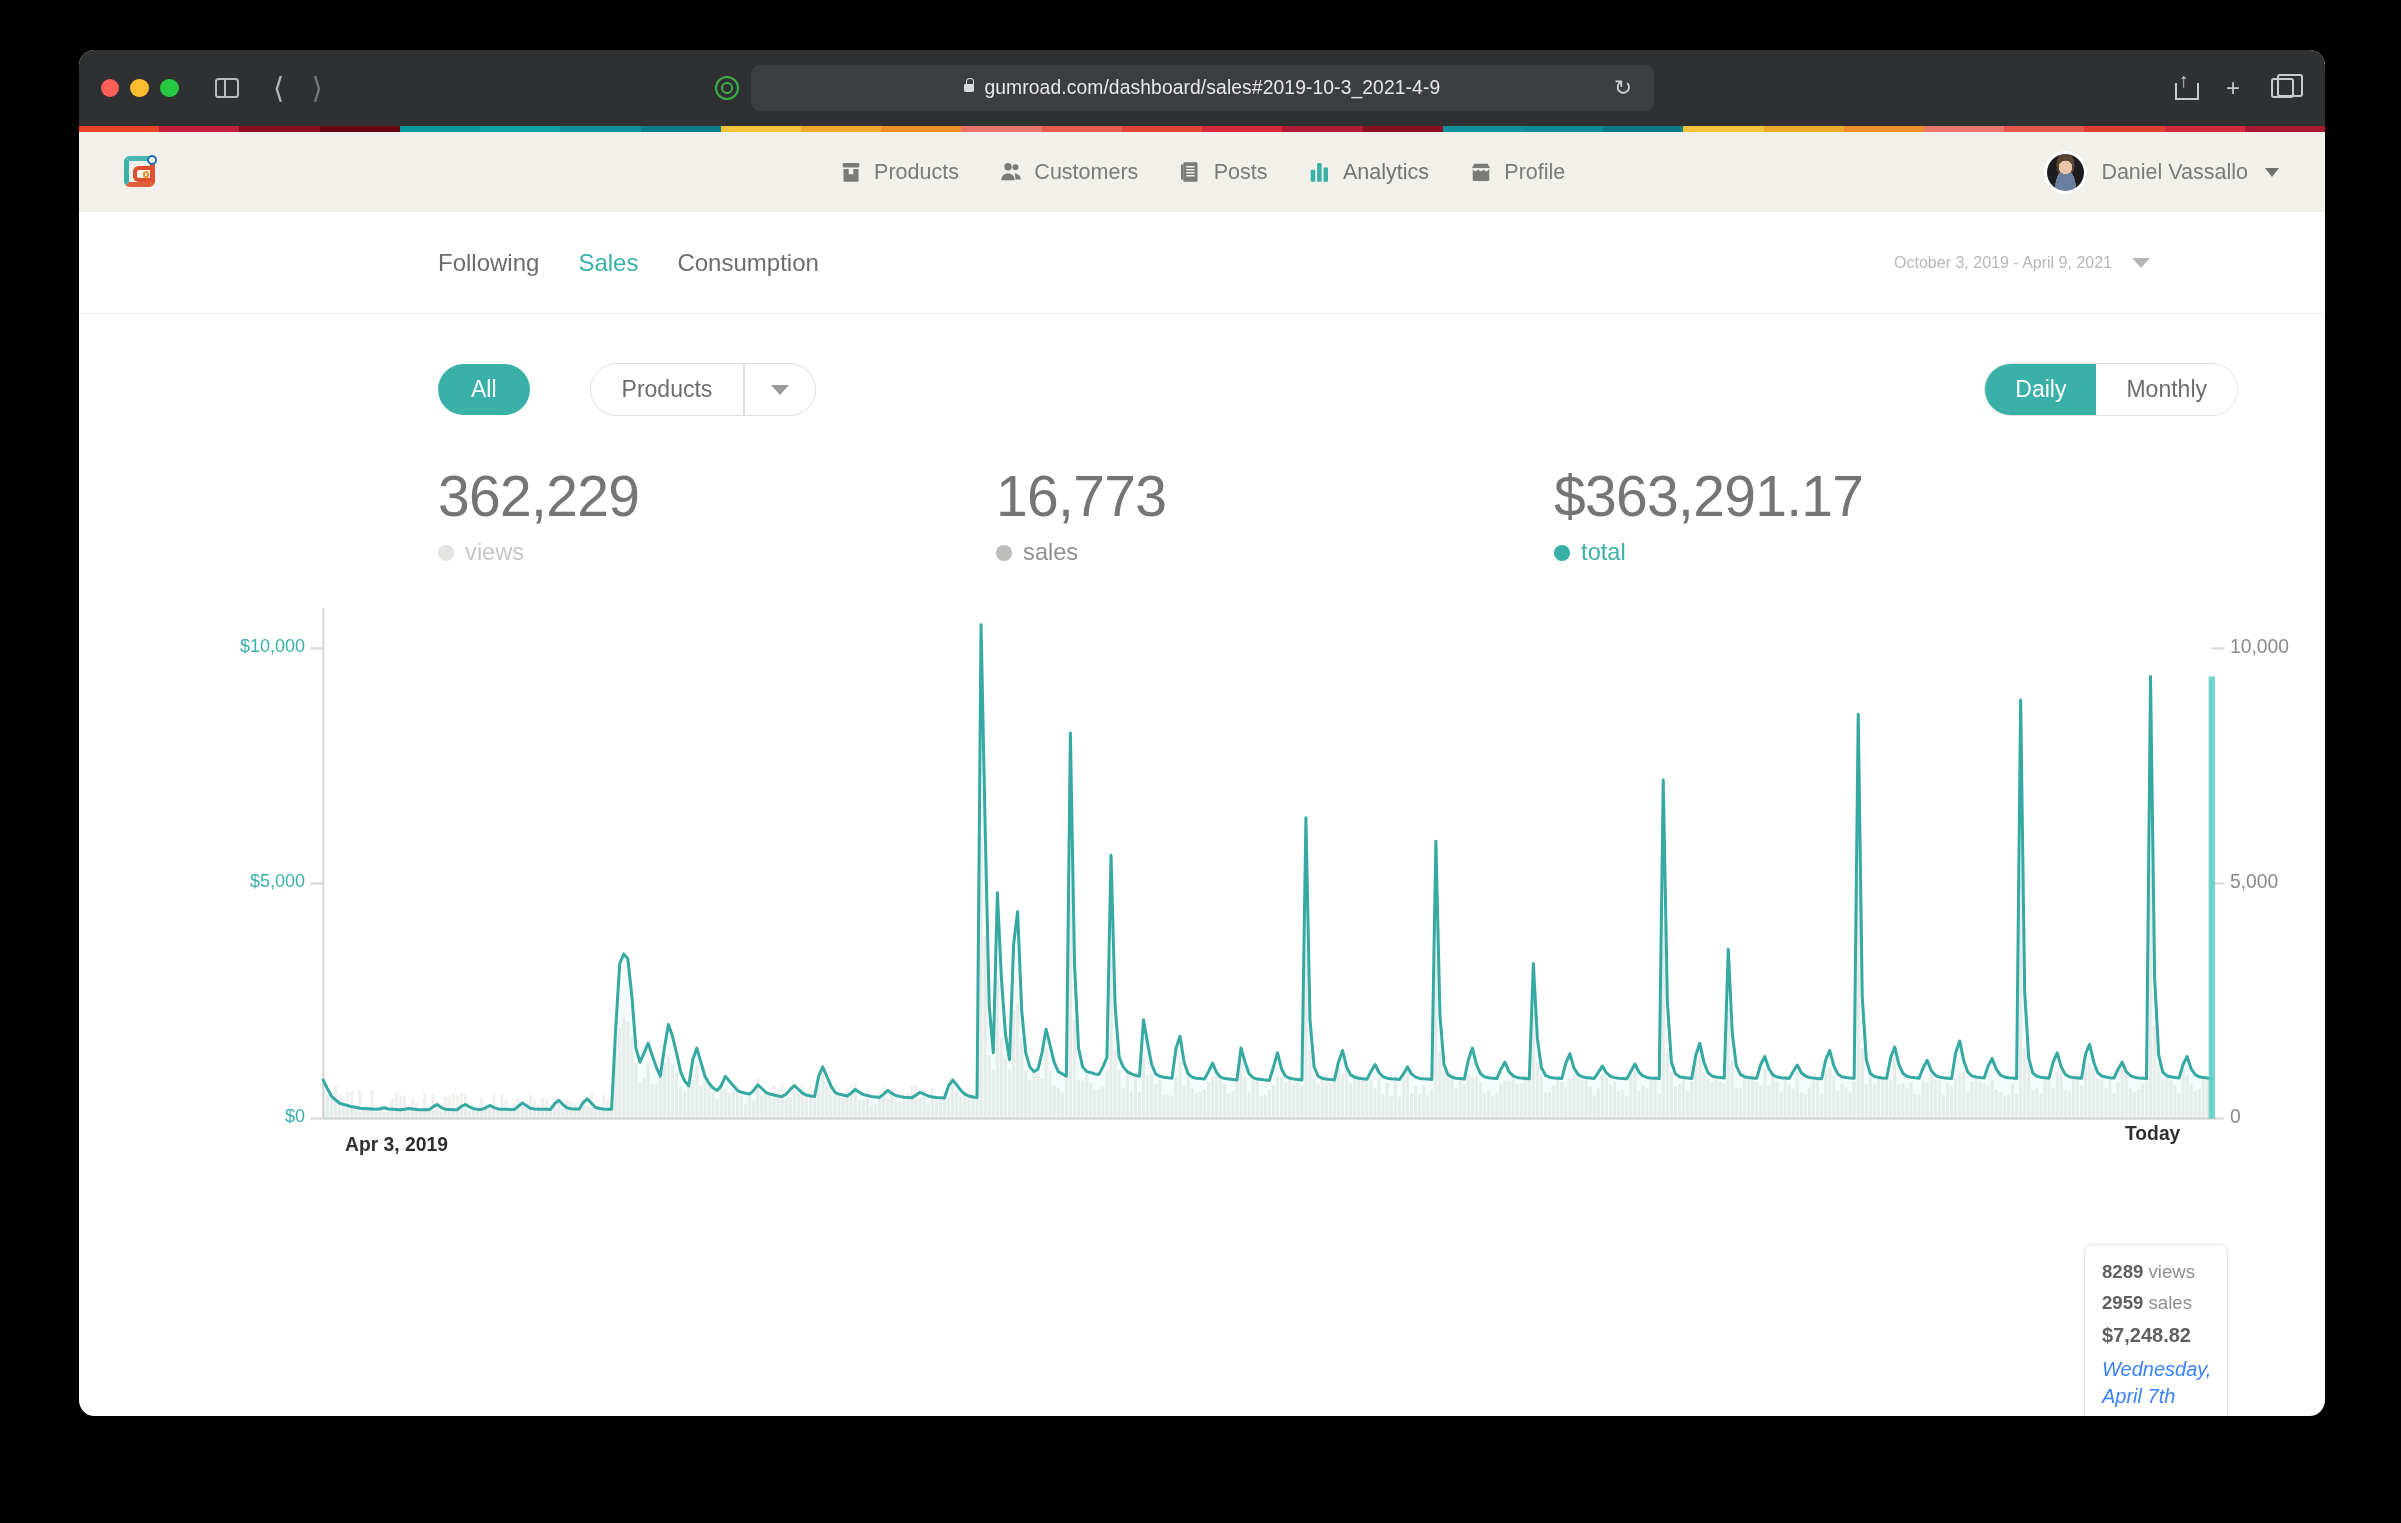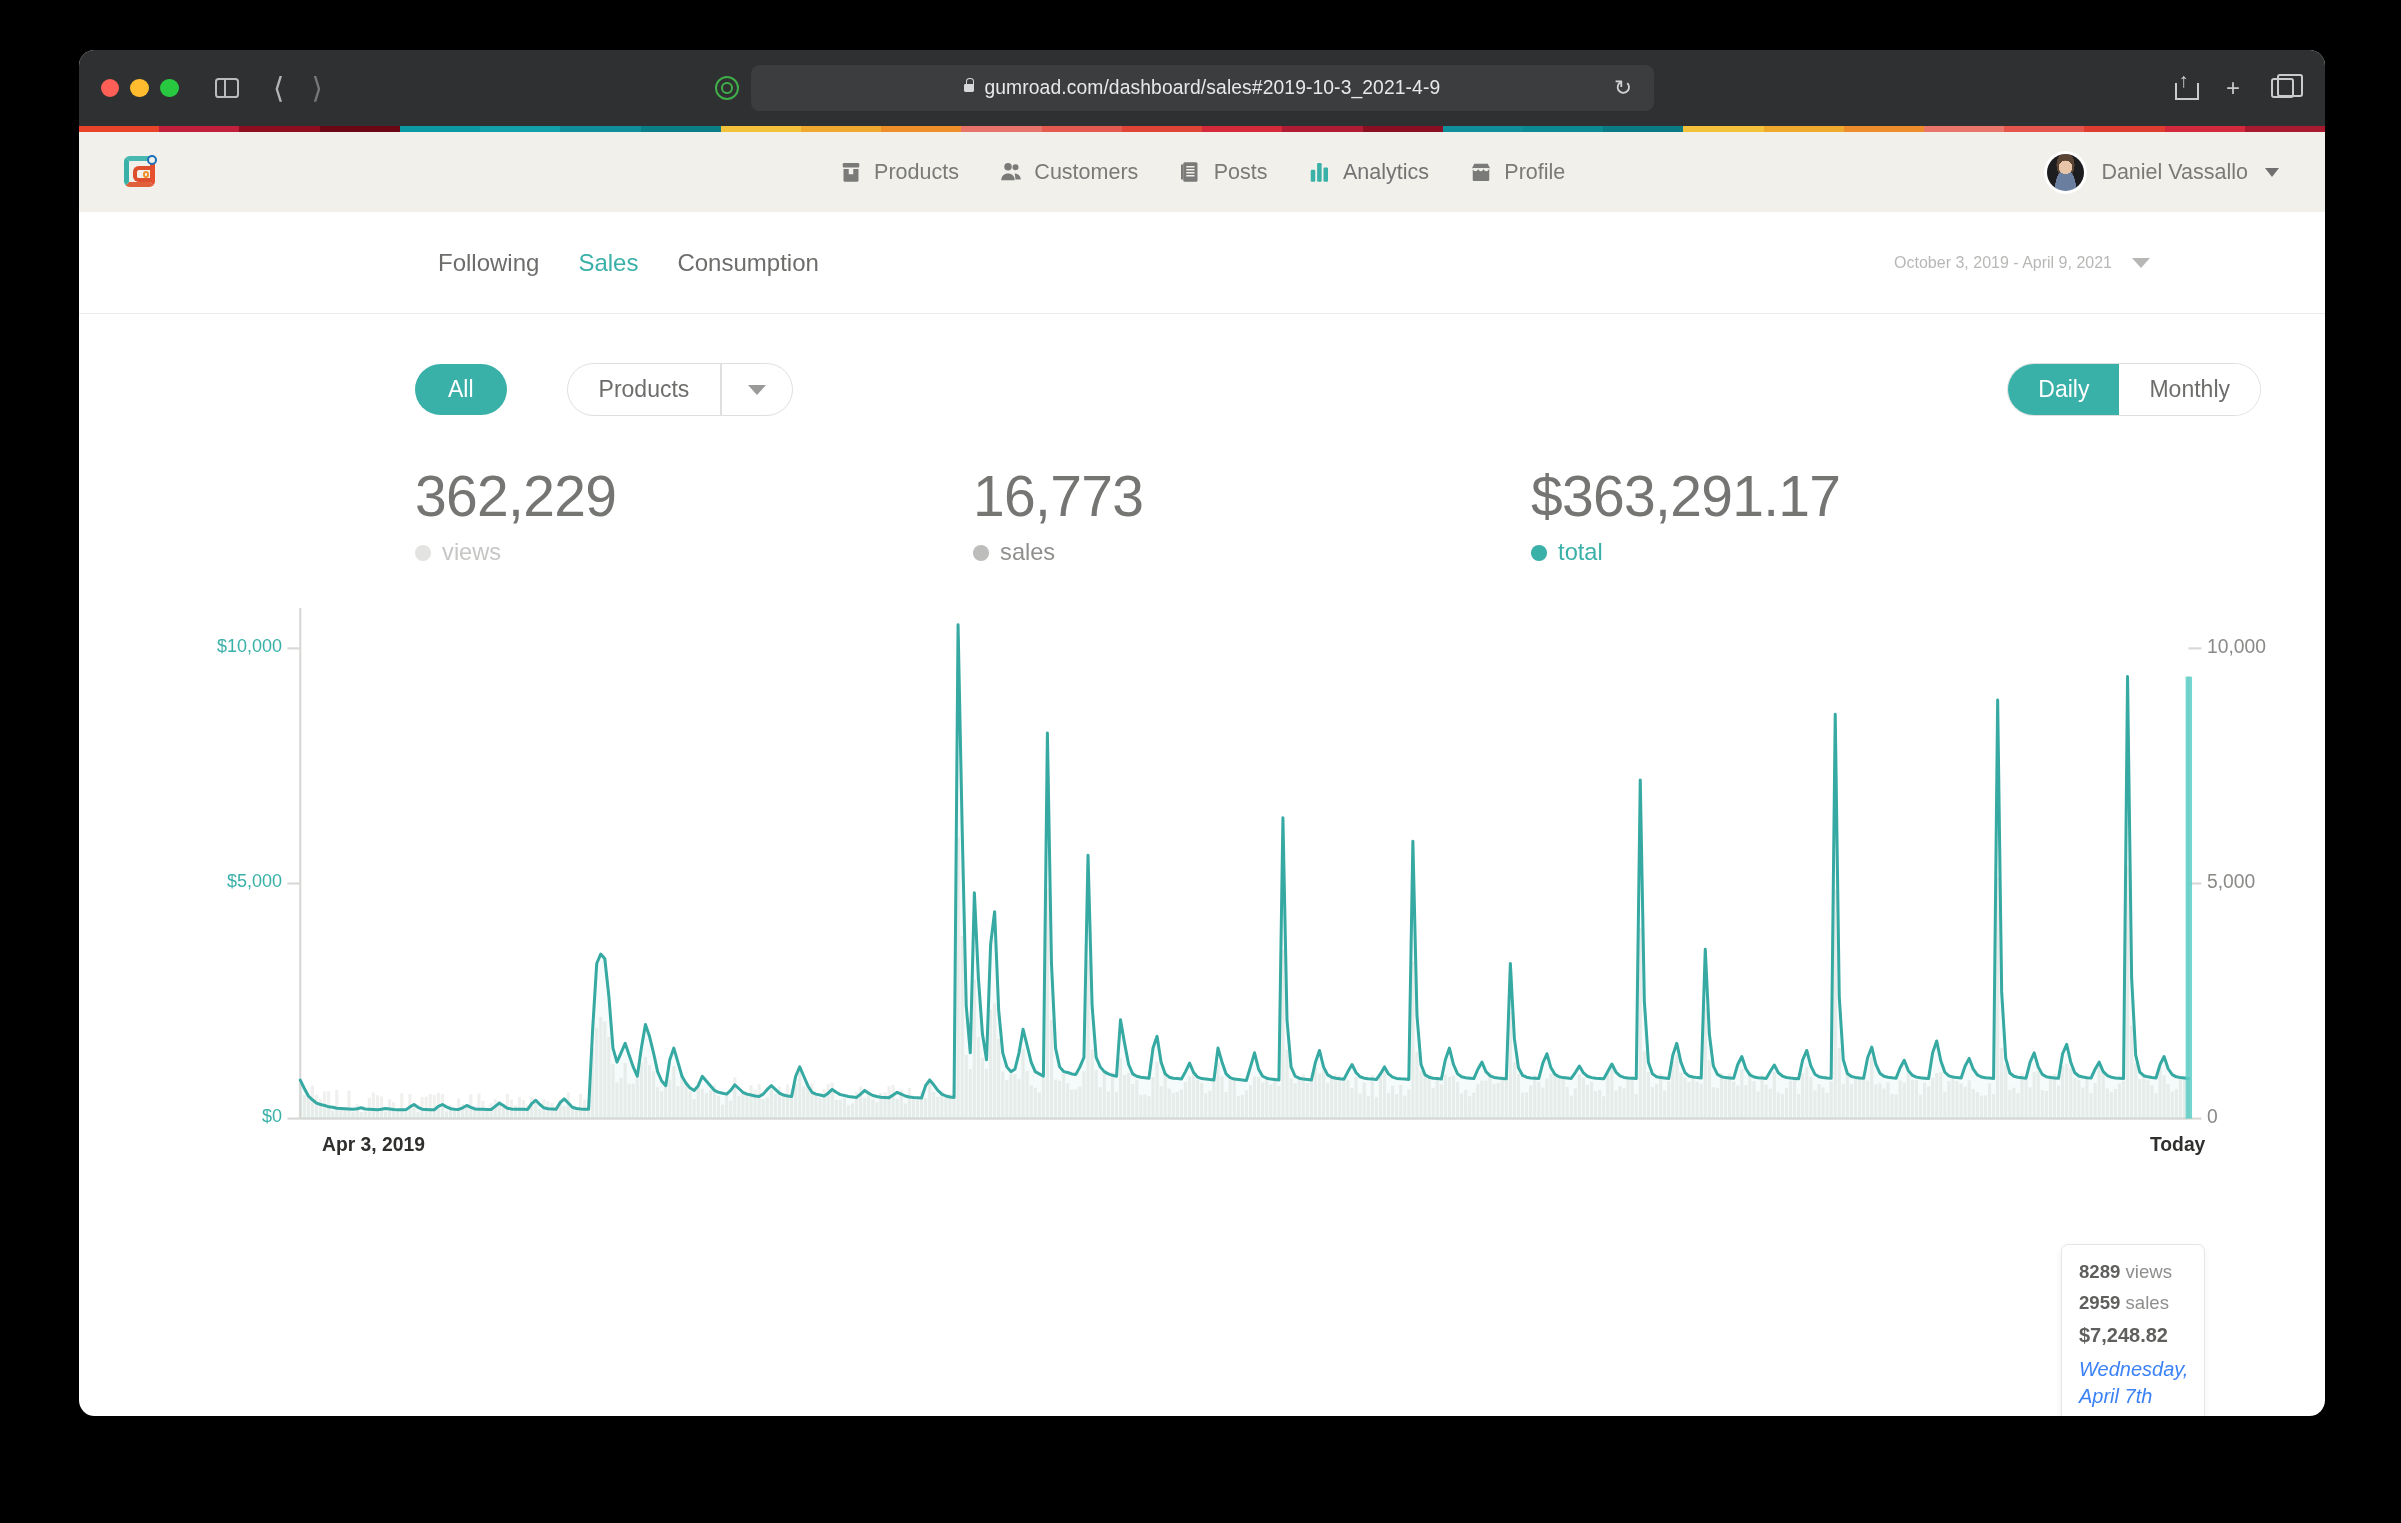--- a/index.html
+++ b/index.html
@@ -107,21 +107,21 @@
   .subtabs { display: flex; gap: 39px; margin-left: 316px; }
   .subtab { font-size: 24px; color: #6d6d6b; }
   .subtab.active { color: #39b0a8; }
   .daterange { margin-left: auto; display: flex; align-items: center; gap: 20px;
     margin-right: 132px; }
   .daterange .txt { font-size: 16px; color: #b7b7b5; }
   .caret-lg { width: 0; height: 0; border-left: 9.3px solid transparent;
     border-right: 9.3px solid transparent; border-top: 10.7px solid #b7b7b5; }
 
   
-  .content { padding: 0 21px; }
+  .content { padding: 0 44px; }
   .filters { display: flex; align-items: center; padding-top: 49px; }
   .pill-all { background: #39b0a8; color: #fff; font-size: 23px;
     padding: 12px 33px; border-radius: 29px; margin-left: 315px; }
   .prod-group { display: flex; margin-left: 60px; border: 1.4px solid #dfdfdd;
     border-radius: 29px; overflow: hidden; background: #fff; }
   .prod-lbl { font-size: 23px; color: #6d6d6b; padding: 12px 31px; }
   .prod-div { width: 1.4px; background: #dfdfdd; }
   .prod-caret { padding: 12px 26px; display: flex; align-items: center; }
   .prod-caret i { width: 0; height: 0; border-left: 9.3px solid transparent;
     border-right: 9.3px solid transparent; border-top: 10.7px solid #9a9a98; display: block; }
@@ -830,21 +830,21 @@
 
       <div class="ylab" id="yl0" style="top: 501px; left: 0px; width: 182px;">$0</div>
       <div class="ylab" id="yl1" style="top: 266px; left: 0px; width: 182px;">$5,000</div>
       <div class="ylab" id="yl2" style="top: 31px; left: 0px; width: 182px;">$10,000</div>
 
       <div class="ylab-r" id="yr0" style="top: 501px; left: 2107px;">0</div>
       <div class="ylab-r" id="yr1" style="top: 266px; left: 2107px;">5,000</div>
       <div class="ylab-r" id="yr2" style="top: 31px; left: 2107px;">10,000</div>
 
       <div class="xlab" id="xl0" style="left: 222px; top: 529px;">Apr 3, 2019</div>
-      <div class="xlab" id="xl1" style="left: 2002px; top: 529px; margin-left: 48px;">Today</div>
+      <div class="xlab" id="xl1" style="left: 2002px; top: 518px;">Today</div>
 
       <div class="tooltip">
         <div class="row">
           <b>8289</b>
           <span>views</span>
         </div>
         <div class="row">
           <b>2959</b>
           <span>sales</span>
         </div>

